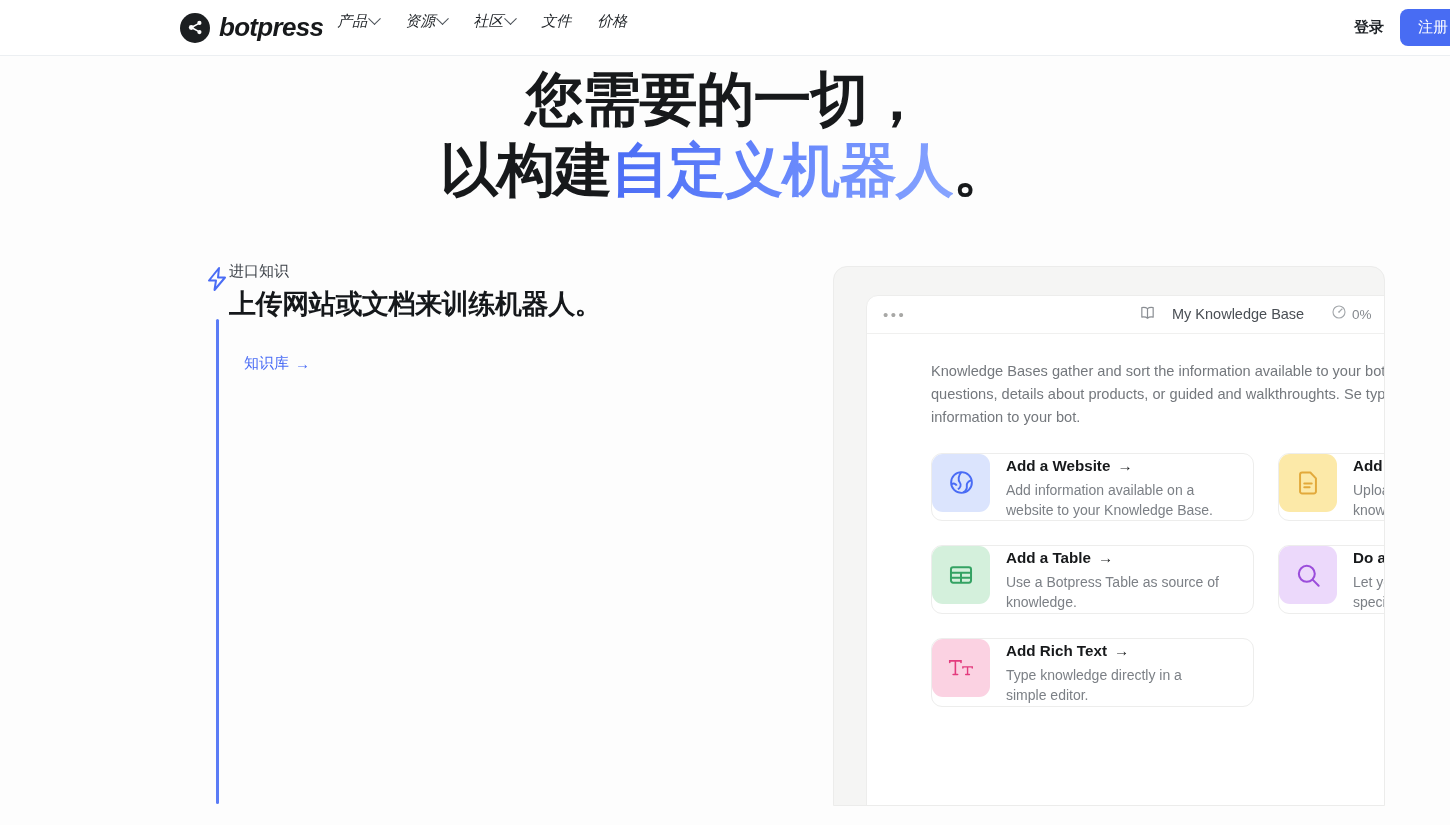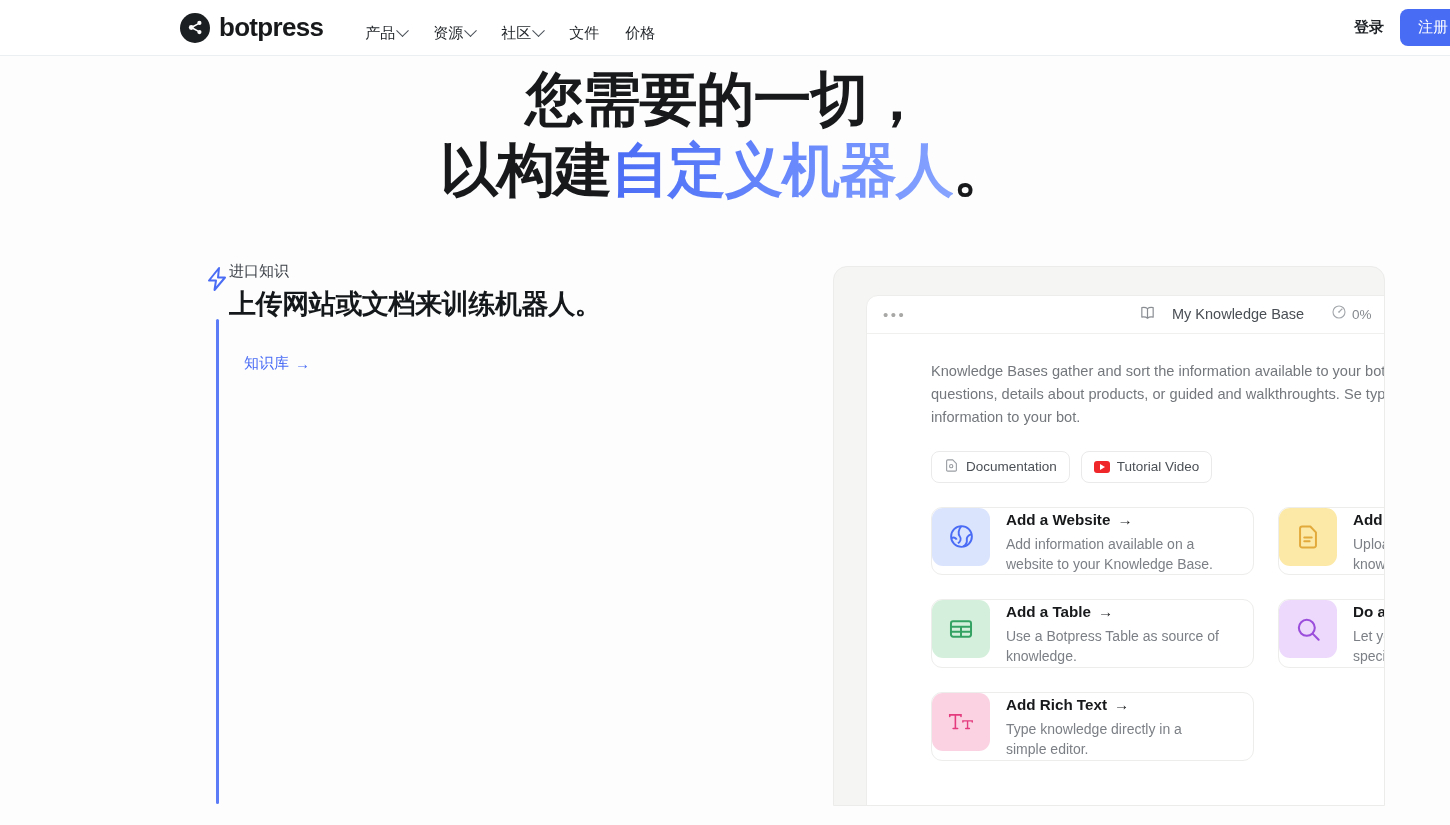--- a/index.html
+++ b/index.html
@@ -19,22 +19,23 @@
     position: relative;
     height: 56px;
     width: 1450px;
     background: #ffffff;
     border-bottom: 1px solid #eceff2;
     display: flex;
     align-items: center;
   }
   .nav-left {
     display: flex;
-    align-items: flex-end;
+    align-items: flex-start;
     margin-left: 180px;
+    font-style: italic;
   }
   .logo-wrap {
     display: flex;
     align-items: center;
     gap: 9px;
   }
   .logo-mark {
     width: 30px; height: 30px;
     border-radius: 50%;
     background: #1c1f21;
@@ -44,21 +45,21 @@
   .logo-text {
     font-size: 26px;
     font-weight: 700;
     letter-spacing: -0.7px;
     color: #17191b;
   }
   .nav-links {
     display: flex;
     align-items: center;
     gap: 26px;
-    margin-left: 42px;
+    margin-left: 14px;
   }
   .nav-link {
     font-size: 15px;
     color: #1f2327;
     display: flex;
     align-items: center;
     gap: 3px;
     cursor: pointer;
     white-space: nowrap;
   }
@@ -409,35 +410,20 @@
             </svg>
           </span>
           <span class="kb-progress-text">0%</span>
         </div>
       </div>
 
       <div class="kb-body">
 
         <p class="kb-desc">Knowledge Bases gather and sort the information available to your bot. Th asked questions, details about products, or guided and walkthroughts. Se types to provide information to your bot.</p>
 
-        <div class="kb-pills">
-          <div class="pill">
-            <span>
-              <svg width="15" height="15" viewBox="0 0 24 24" fill="none" stroke="#9a9ea3" stroke-width="1.8" stroke-linejoin="round">
-                <path d="M14 3 H6 A1.8 1.8 0 0 0 4.2 4.8 V19.2 A1.8 1.8 0 0 0 6 21 H18 A1.8 1.8 0 0 0 19.8 19.2 V9 Z"></path>
-                <circle cx="11.5" cy="13" r="2.6"></circle>
-              </svg>
-            </span>
-            <span>Documentation</span>
-          </div>
-          <div class="pill">
-            <span class="yt"></span>
-            <span>Tutorial Video</span>
-          </div>
-        </div>
 
         <div class="kb-grid">
 
           <div class="kbcard">
             <span class="kbicon" style="background:#dbe4fd">
               <svg width="29" height="29" viewBox="0 0 24 24" fill="none" stroke="#4a6cf5" stroke-width="1.6">
                 <circle cx="12" cy="12" r="8.6"></circle>
                 <path d="M12 3.4 C9.3 6 9 10 10.6 12 C12.2 14 11 16.5 9 17.6"></path>
                 <path d="M20.2 10 C18 10.8 16 12.6 16.4 15 C16.7 17 15.4 19 13.6 20.2"></path>
                 <path d="M3.6 13.4 C5.4 12.4 7.4 13 8 14.6"></path>

